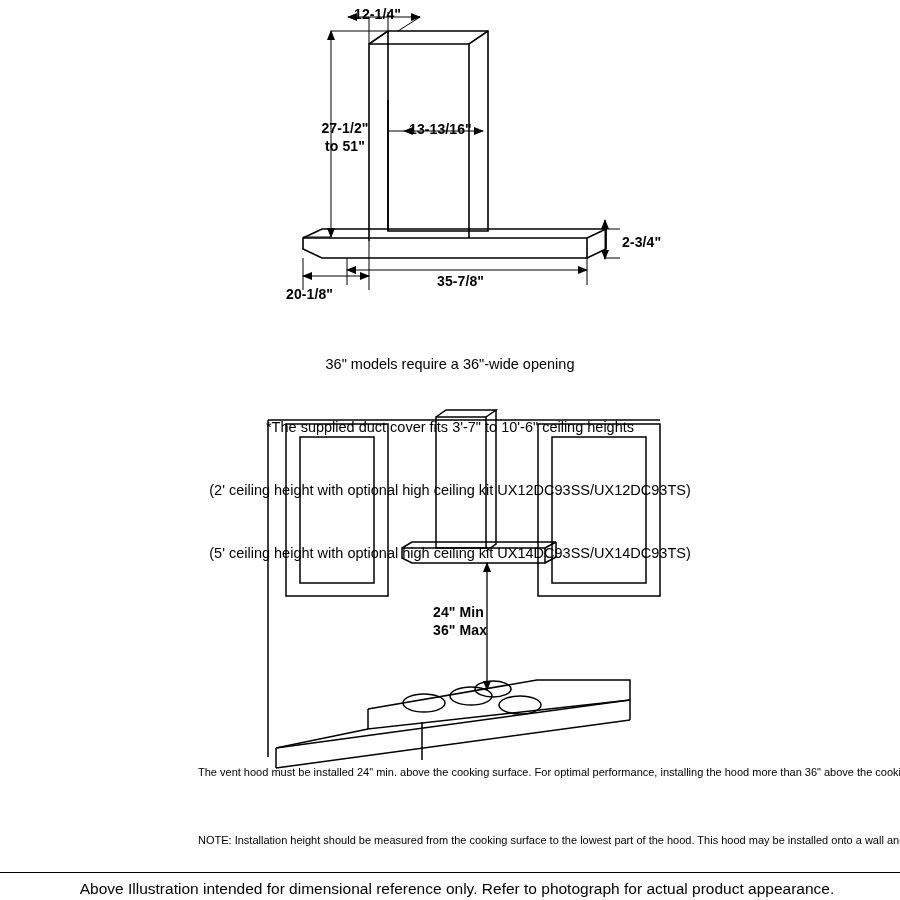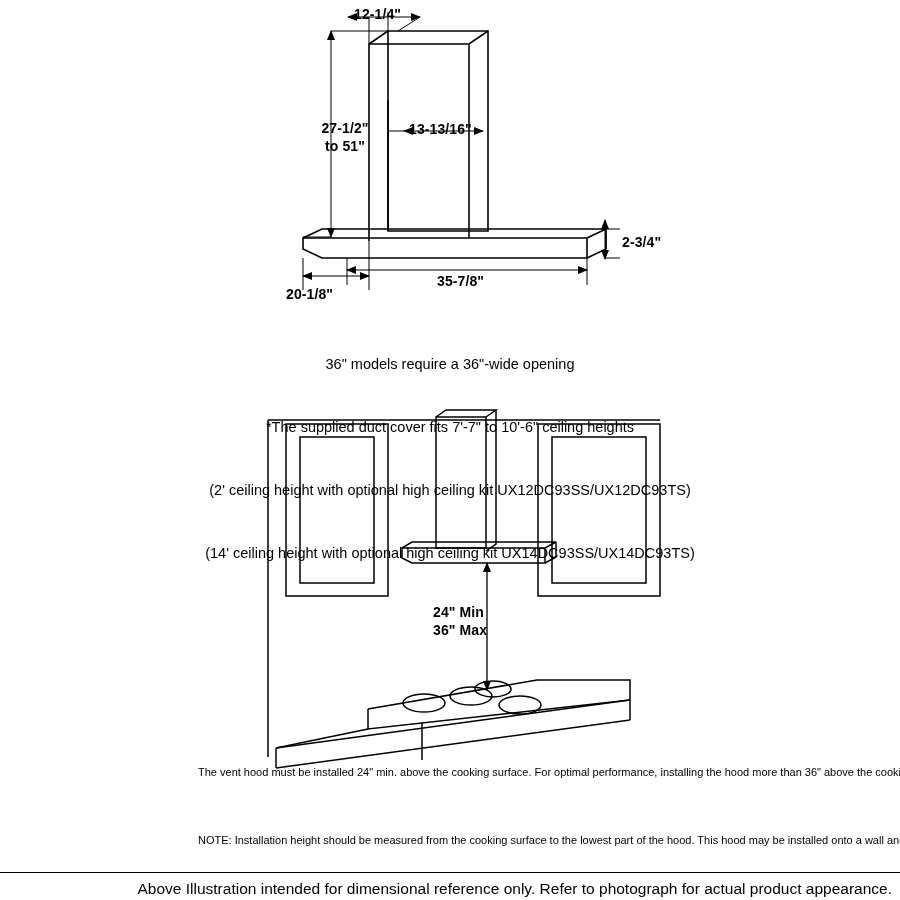--- a/index.html
+++ b/index.html
@@ -44,21 +44,21 @@
     text-align: center;
     line-height: 1.45;
   }
   .small-note {
     font-size: 11px;
     line-height: 1.42;
     text-align: left;
   }
   .footer {
     font-size: 15.5px;
-    text-align: right;
+    text-align: center;
   }
   .rule {
     position: absolute;
     background: #000;
     height: 1px;
   }
 </style>
 </head>
 <body>
 
@@ -164,23 +164,23 @@
   <div class="txt dim" style="left:409px; top:121px;">13-13/16"</div>
 
   <div class="txt dim" style="left:622px; top:234px;">2-3/4"</div>
 
   <div class="txt dim" style="left:286px; top:286px;">20-1/8"</div>
 
   <div class="txt dim" style="left:437px; top:273px;">35-7/8"</div>
 
   <div class="txt note-block" style="left:0px; top:312px; width:900px;">
     <div>36" models require a 36"-wide opening</div>
-    <div>*The supplied duct cover fits 7'-7" to 10'-6" ceiling heights</div>
+    <div>*The supplied duct cover fits 3'-7" to 10'-6" ceiling heights</div>
     <div>(2' ceiling height with optional high ceiling kit UX12DC93SS/UX12DC93TS)</div>
-    <div>(14' ceiling height with optional high ceiling kit UX14DC93SS/UX14DC93TS)</div>
+    <div>(5' ceiling height with optional high ceiling kit UX14DC93SS/UX14DC93TS)</div>
   </div>
 
   <div class="txt dim" style="left:433px; top:604px;">24" Min</div>
 
   <div class="txt dim" style="left:433px; top:622px;">36" Max</div>
 
   <div class="txt small-note" style="left:198px; top:765px; width:520px;">The vent hood must be installed 24" min. above the cooking surface. For optimal performance, installing the hood more than 36" above the cooking surface is not recommended. The hood installation height above the cooking surface depends upon ceiling height. The telescopic duct cover conceals the ductwork running from the top of the hood to the ceiling.</div>
 
   <div class="txt small-note" style="left:198px; top:833px; width:500px;">NOTE: Installation height should be measured from the cooking surface to the lowest part of the hood. This hood may be installed onto a wall and vented to the outdoors, or it can be installed for recirculating operation. Parts for recirculating operation are supplied with the hood.</div>
 

